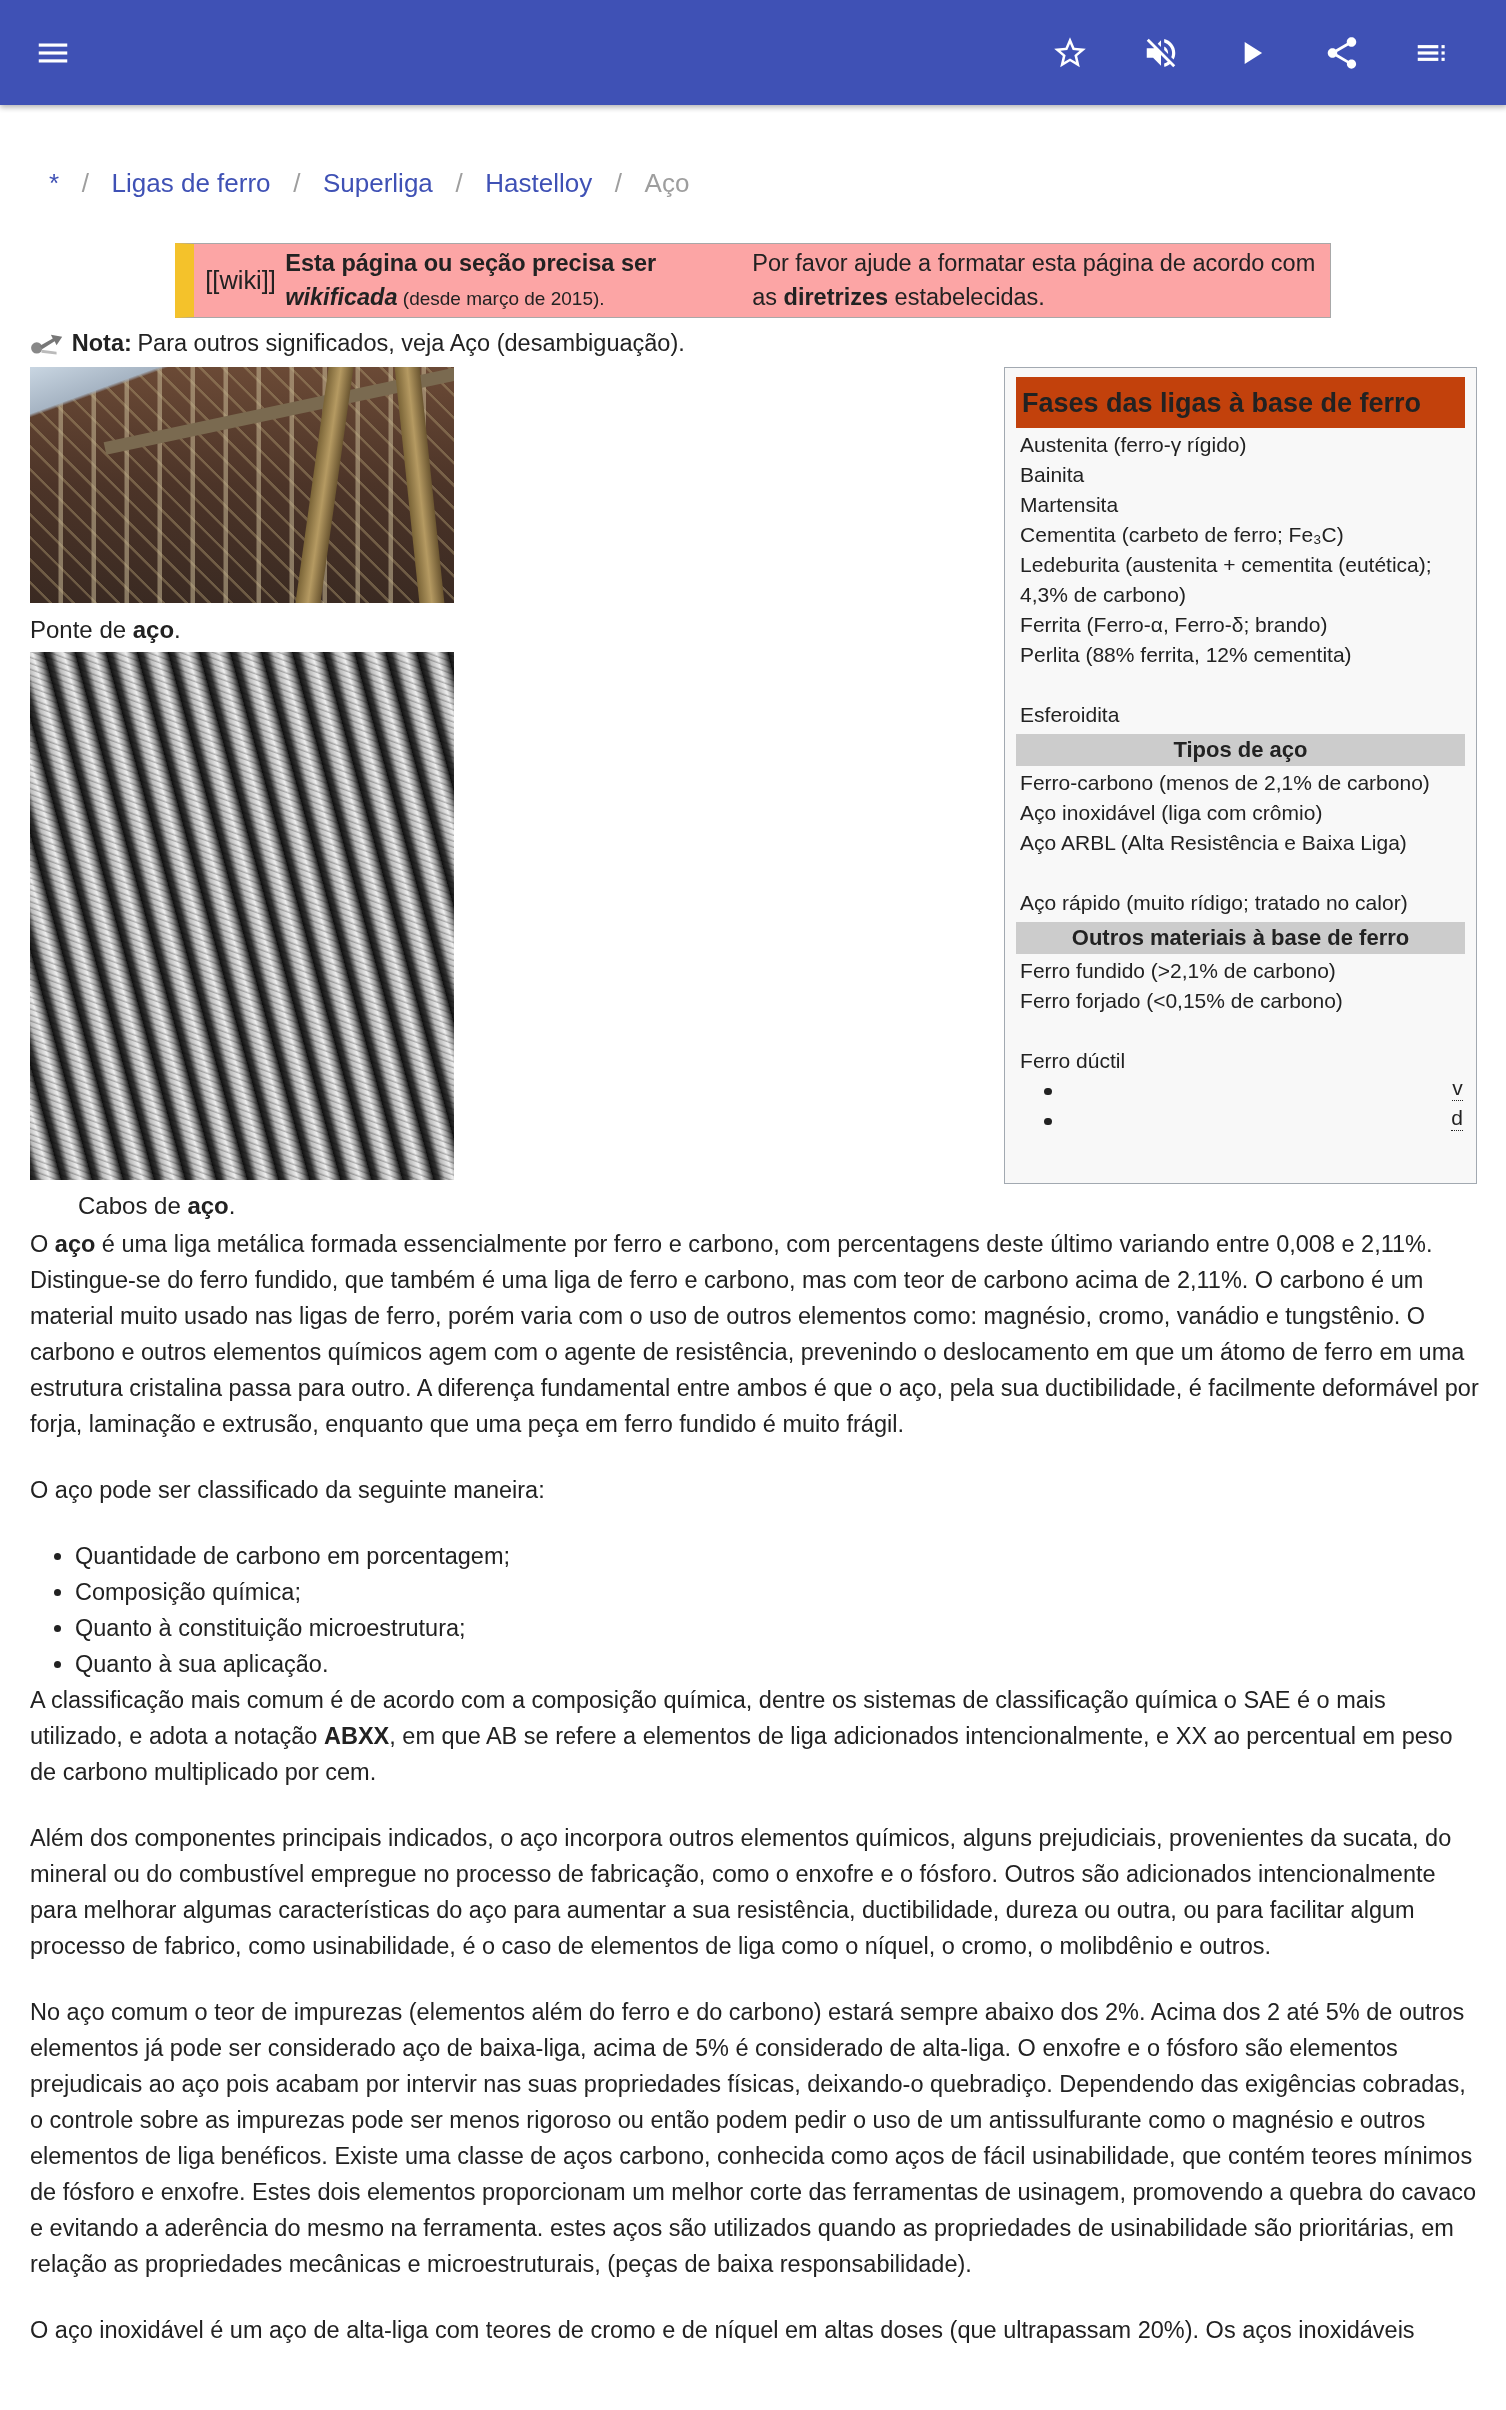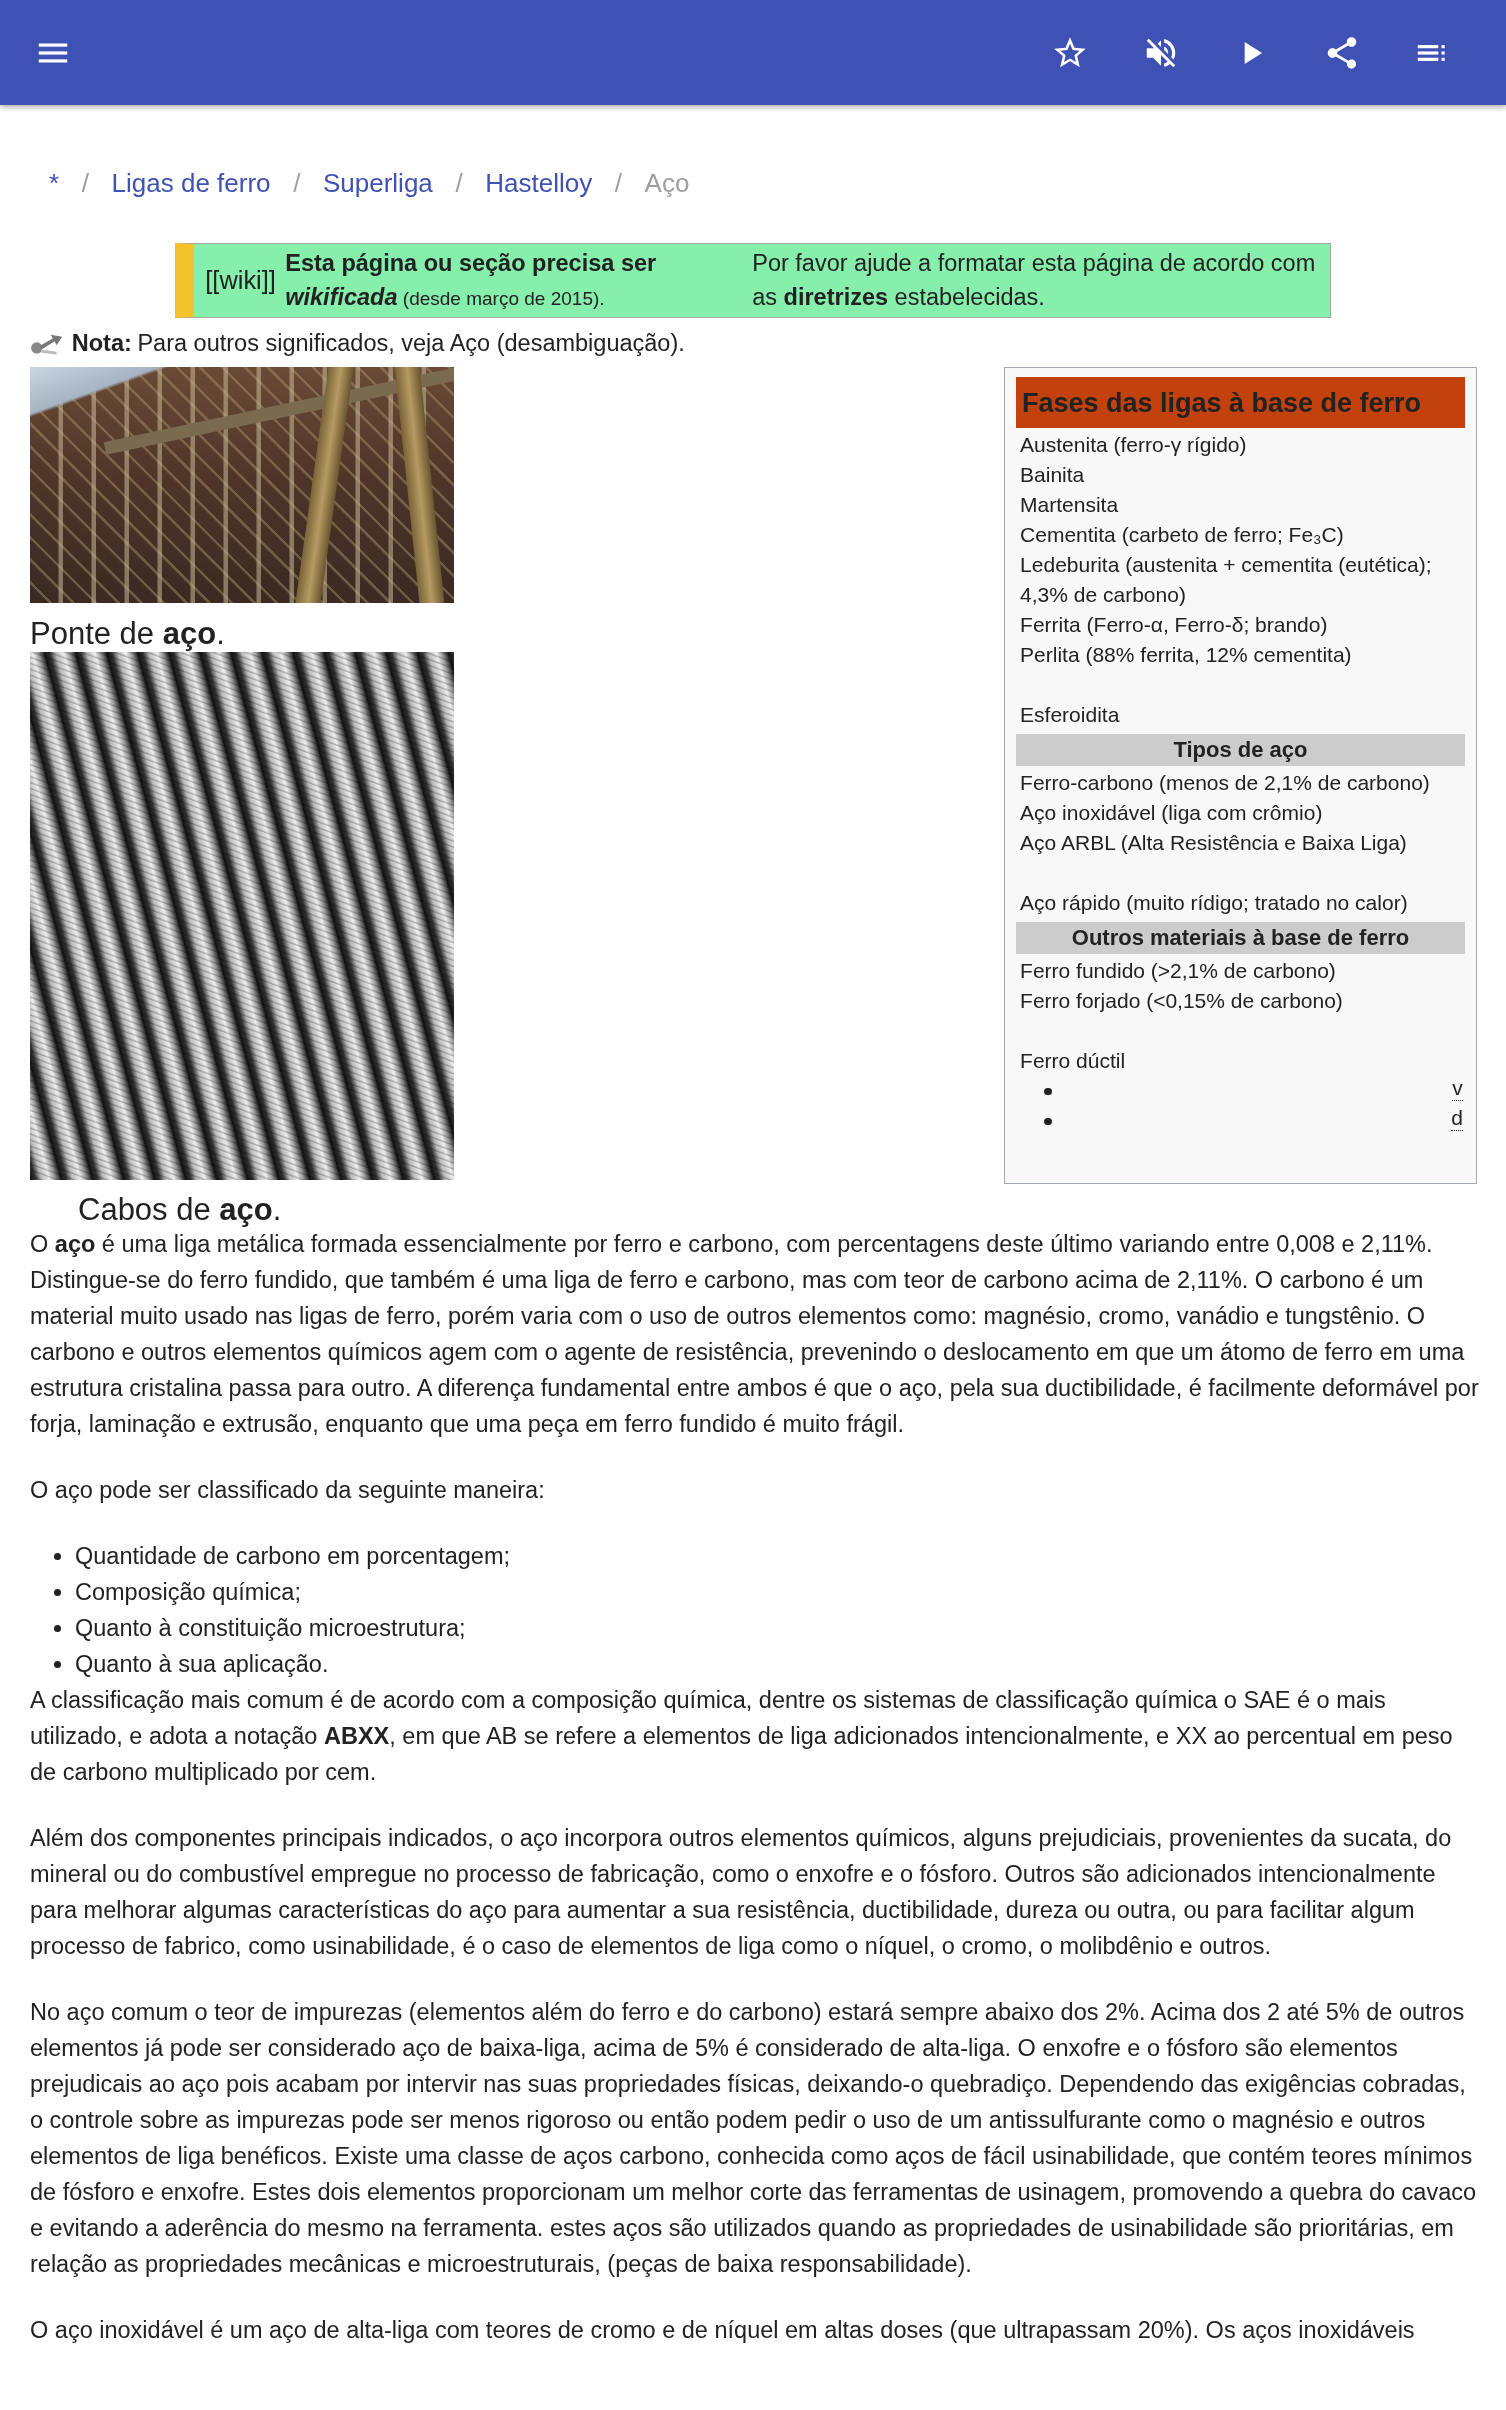--- a/index.html
+++ b/index.html
@@ -13,21 +13,21 @@
   .appbar .icon-btn { position: absolute; top: 26px; width: 53px; height: 53px; display: flex; align-items: center; justify-content: center; cursor: pointer; }
   .appbar svg { width: 38px; height: 38px; fill: #ffffff; }
 
   .breadcrumb { position: absolute; left: 49px; top: 168px; font-size: 26px; display: flex; align-items: center; white-space: nowrap; }
   .breadcrumb .crumb { color: #3F51B5; text-decoration: none; }
   .breadcrumb .crumb.current { color: #9e9e9e; }
   .breadcrumb .sep { color: #9e9e9e; margin: 0 22.6px; }
 
   .notice {
     position: absolute; left: 175px; top: 243px; width: 1156px; height: 75px;
-    border: 1.9px solid #a8a8a8; border-left: 19px solid #F4C22B; background: #86efac;
+    border: 1.9px solid #a8a8a8; border-left: 19px solid #F4C22B; background: #fca5a5;
     display: flex; align-items: center;
   }
   .notice .wiki-mark { font-size: 25.4px; color: #222; margin-left: 11.3px; margin-right: 9.4px; }
   .notice .lines { display: flex; flex-direction: row; font-size: 23.5px; line-height: 34px; }
   .notice .line1 b { font-weight: bold; }
   .notice .small { font-size: 19px; }
 
   .note { position: absolute; left: 30px; top: 330px; font-size: 23.5px; display: flex; align-items: center; white-space: nowrap; }
   .note svg { width: 38px; height: 24.5px; margin-right: 3.8px; }
   .note b { font-weight: bold; margin-right: 5.6px; }
@@ -44,21 +44,21 @@
   .img-bridge .pylon { position: absolute; top: 0; width: 24.5px; height: 236px; background: linear-gradient(90deg,#7a6437,#b59a62,#6a5530); }
   .img-cables { top: 652px; height: 528px;
     background:
       repeating-linear-gradient(75deg, #111 0px, #333 5.6px, #bbb 11.3px, #eee 19px, #999 24.5px, #222 30px),
       #444;
   }
   .img-cables::after { content:""; position:absolute; inset:0;
     background: repeating-linear-gradient(20deg, rgba(0,0,0,0) 0px, rgba(0,0,0,0) 2.8px, rgba(0,0,0,0.25) 3.8px, rgba(0,0,0,0) 5.6px);
   }
 
-  .caption { position: absolute; left: 30px; font-size: 31px; }
+  .caption { position: absolute; left: 30px; font-size: 24px; }
   .caption b { font-weight: bold; }
   .cap1 { top: 616px; }
   .cap2 { top: 1192px; margin-left: 48px; }
 
   .infobox {
     position: absolute; left: 1004px; top: 367px; width: 473px; height: 817px;
     border: 1.9px solid #a2a9b1; background: #f8f8f8; padding: 9.4px 11.3px;
     font-size: 21px; line-height: 30px; color: #222;
   }
   .infobox .title { background: #c2410c; text-align: left; font-size: 27px; font-weight: bold; line-height: 36px; padding: 7.5px 5.6px; margin-bottom: 1.9px; }

